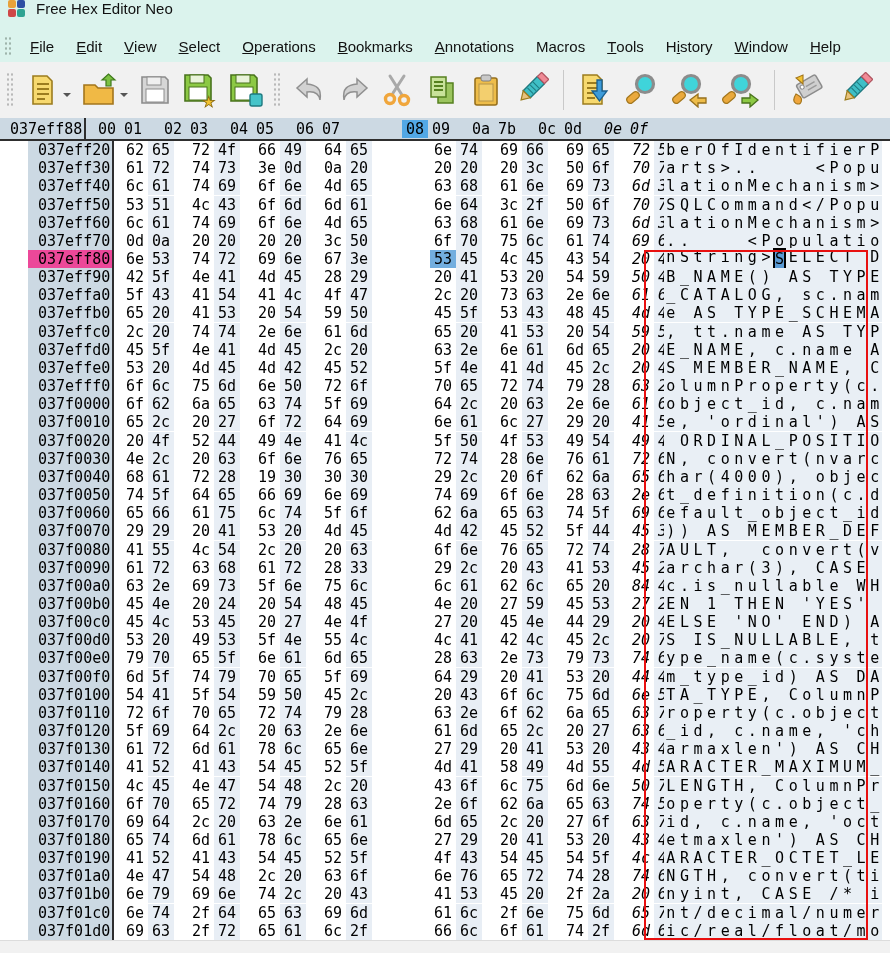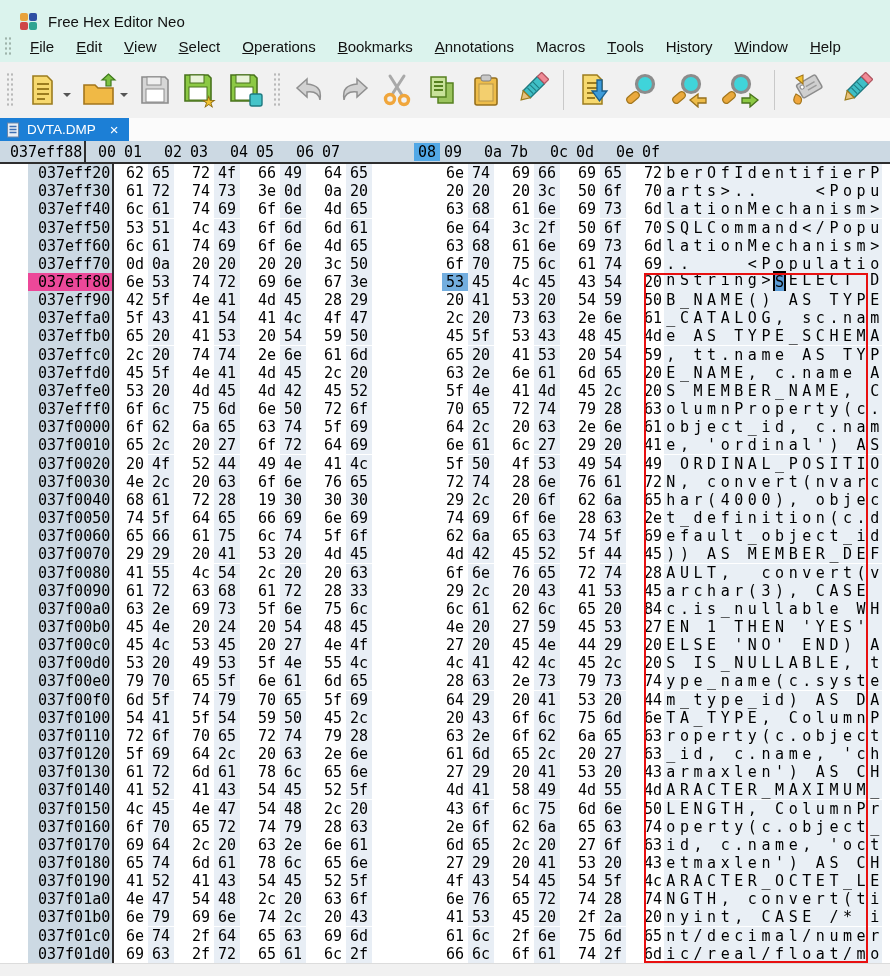--- a/index.html
+++ b/index.html
@@ -1,20 +1,20 @@
 <!DOCTYPE html>
 <html><head>
 <meta charset="utf-8">
 <style>
   html,body{margin:0;padding:0;}
   .window{width:890px;height:976px;overflow:hidden;background:#fff;
     font-family:"Liberation Sans",sans-serif;position:relative;}
 
   
-  .titlebar{height:30px;background:#dbf3ed;display:flex;align-items:flex-end;padding-left:20px;box-sizing:border-box;}
+  .titlebar{height:30px;background:#dbf3ed;display:flex;align-items:flex-start;padding-left:8px;box-sizing:border-box;}
   .logo{width:17px;height:17px;display:grid;grid-template-columns:1fr 1fr;grid-template-rows:1fr 1fr;gap:1px;margin-right:11px;}
   .logo span{border-radius:2px;}
   .title-text{font-size:15px;color:#111;}
 
   
   .menubar{height:32px;background:#dbf3ed;display:flex;align-items:stretch;}
   .grip{width:8px;align-self:center;height:20px;margin:0 7px 0 4px;
     background-image:radial-gradient(circle,#9eb4ab 1px,transparent 1.3px);
     background-size:4px 5px;}
   .menu-item{padding:0 11px;font-size:15px;color:#111;display:flex;align-items:center;cursor:default;}
@@ -35,22 +35,22 @@
 
   
   .editor{position:relative;height:822px;background:#fff;
     font-family:"DejaVu Sans Mono","Liberation Mono",monospace;font-size:15px;color:#000;}
   .hdr{height:23px;background:#ccd9e3;border-bottom:2px solid #2e2e2e;box-sizing:border-box;display:flex;align-items:center;}
   .addr{width:84px;padding-left:10px;box-sizing:border-box;background:#ccd9e3;align-self:stretch;display:flex;align-items:center;flex:none;}
   .hdr .addr{background:transparent;}
   .vdiv{width:2px;background:#2e2e2e;align-self:stretch;flex:none;}
   .hexblock{display:flex;padding-left:8px;width:534px;box-sizing:border-box;flex:none;}
   .pair{display:flex;margin-right:14px;}
-  .pair:last-child{margin-right:2px;}
-  .pair.mid{margin-left:12px;padding-left:44px;}
+  .pair:last-child{margin-right:2px;font-style:italic;}
+  .pair.mid{padding-left:44px;}
   .b{width:26px;text-align:center;white-space:pre;}
   .b.shade{background:#e8eef5;}
   .b.sel{background:#73aedf;}
   .hdr .b.hsel{background:#52a8e6;}
   .grid{}
   .row{display:flex;height:18.16px;align-items:center;}
   .row .addr{align-self:stretch;margin-left:28px;}
   .row .addr.selrow{background:#ec4899;}
   .asc{display:flex;margin-left:16px;background:#e9eff5;flex:none;}
   .ac{width:13.6px;text-align:center;white-space:pre;box-sizing:border-box;}
@@ -256,32 +256,20 @@
               <rect x="13" y="4" width="10" height="20" fill="#3fbfc6" stroke="#1e7a80" stroke-width="1.4"></rect>
               <path d="M14 11h8M14 15h8M14 19h8" stroke="#1e7a80" stroke-width="1"></path>
               <path d="M13 24h10l-5 8z" fill="#e8c27c" stroke="#9c7c1e" stroke-width="1.2"></path>
               <rect x="13" y="-2" width="10" height="6" fill="#f08a96" stroke="#b05560" stroke-width="1.2"></rect>
             </g>
           </svg>
         </span>
       </div>
     </div>
 
-  <div class="tabbar">
-    <div class="tab">
-      <span class="ticon">
-        <svg width="14" height="16" viewBox="0 0 14 16">
-            <rect x="1.5" y="1" width="11" height="14" fill="#e9eef5" stroke="#6b86a8"></rect>
-            <path d="M3.5 4.5h7M3.5 7.5h7M3.5 10.5h7" stroke="#3d6fb4" stroke-width="1.4"></path>
-          </svg>
-      </span>
-      <span>DVTA.DMP</span>
-      <span class="tab-close">×</span>
-    </div>
-  </div>
 
   <div class="editor">
     <div class="hdr">
       <div class="addr">037eff88</div>
       <div class="vdiv"></div>
       <div class="hexblock">
           <div class="pair">
             <div class="b">00</div>
             <div class="b">01</div>
           </div>

